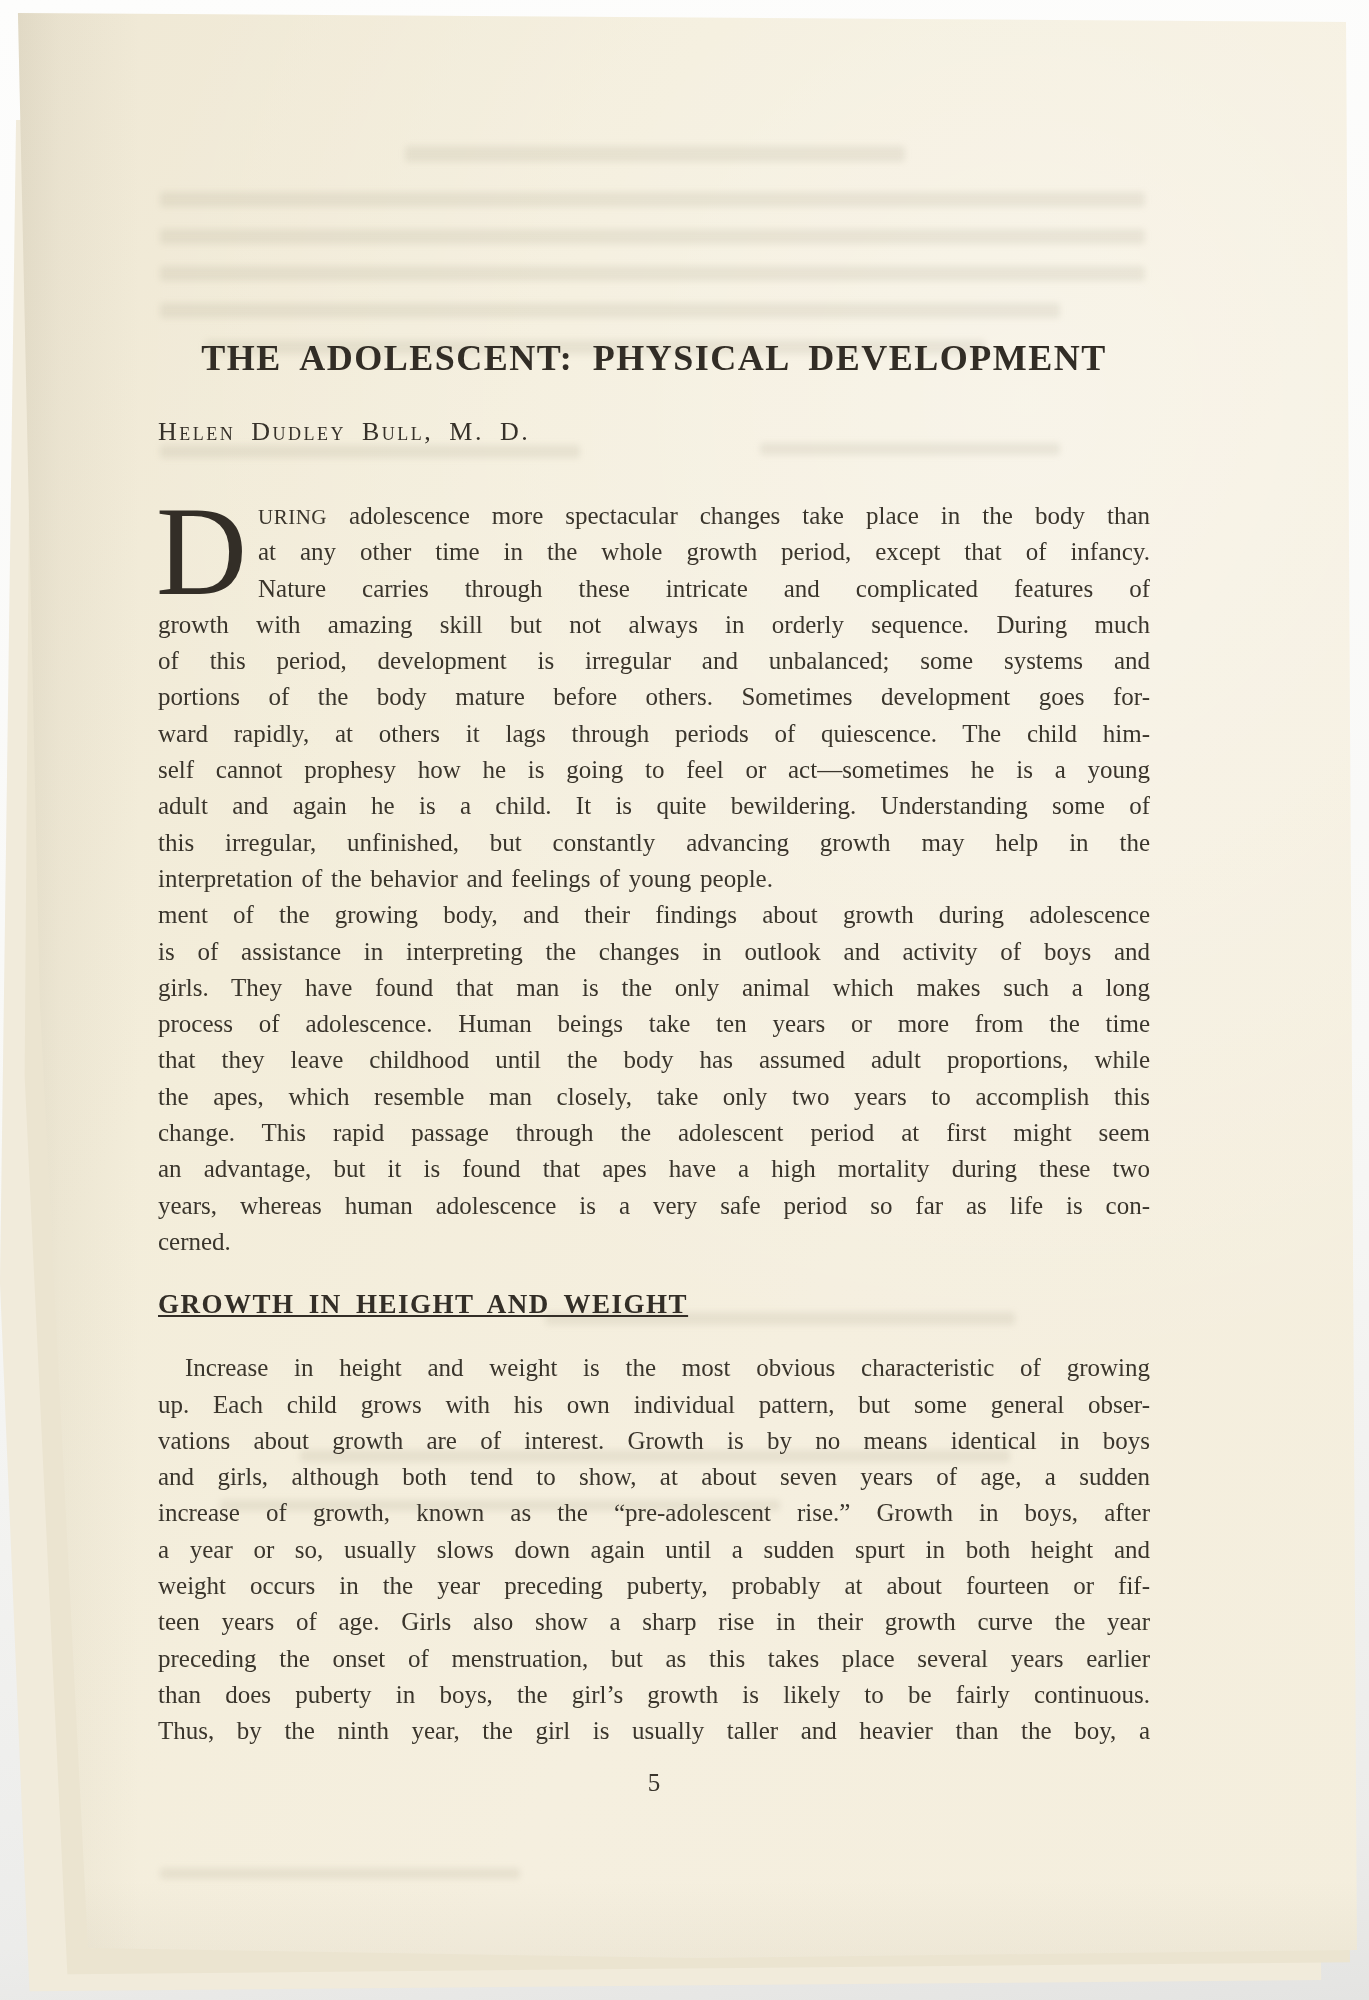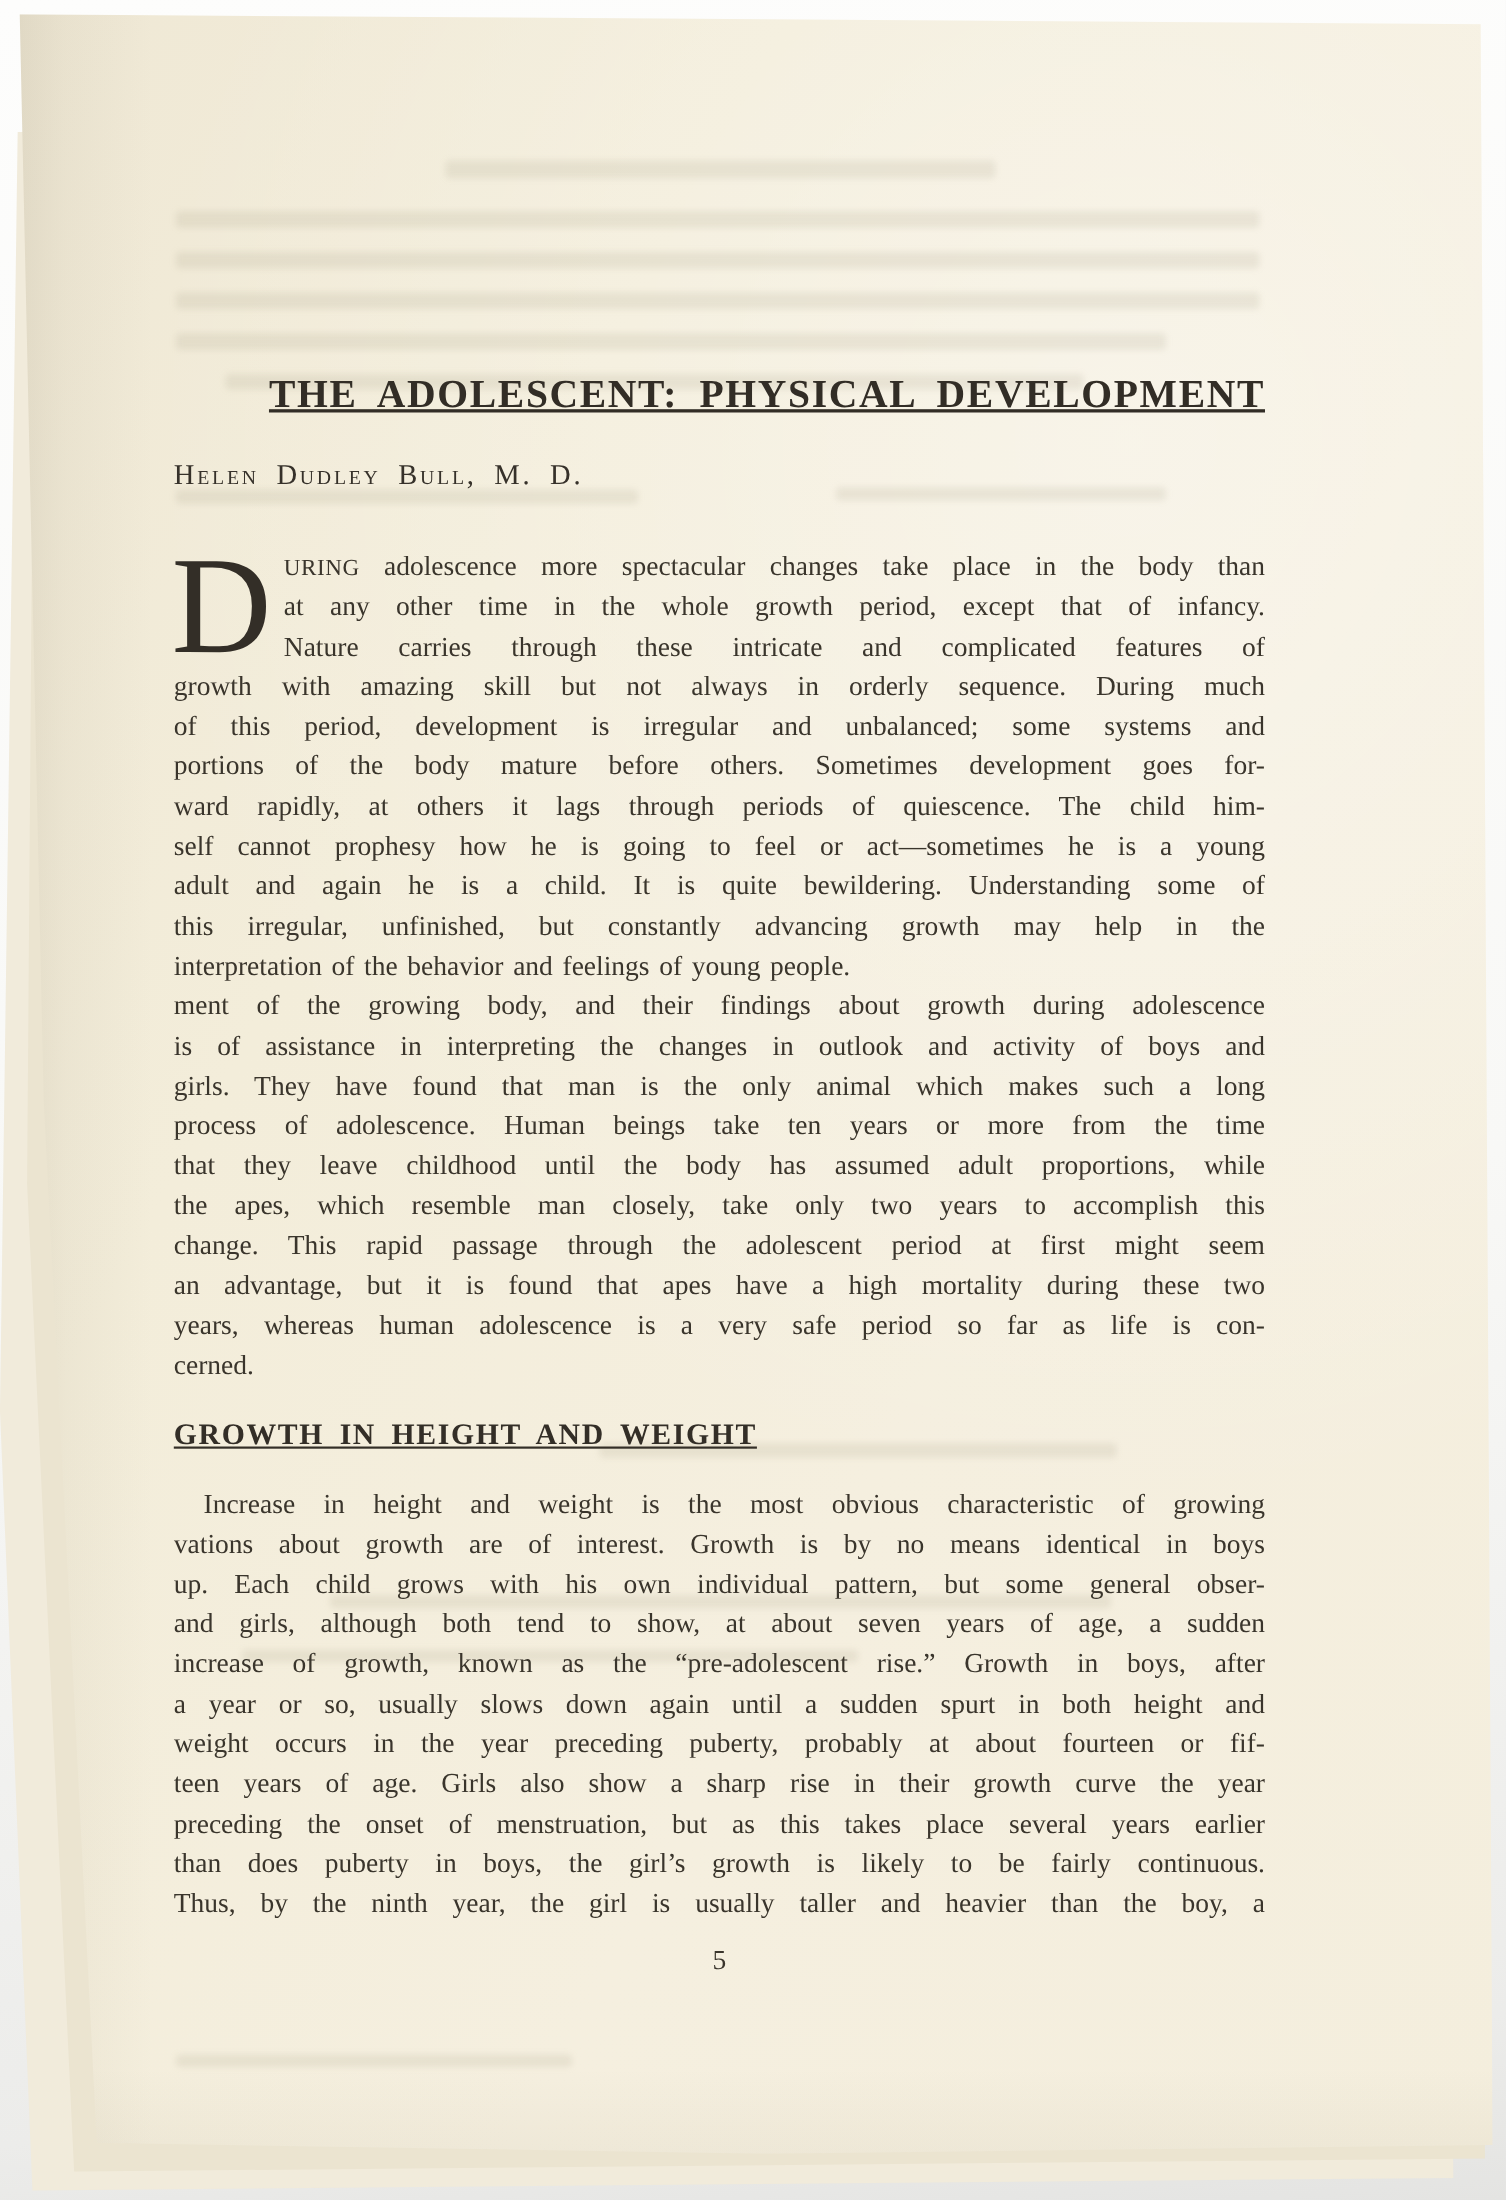--- a/index.html
+++ b/index.html
@@ -35,21 +35,21 @@
       linear-gradient(0deg, rgba(110,98,70,0.08) 0%, rgba(110,98,70,0) 6%);
     clip-path:polygon(1.31% 0.65%, 98.32% 1.1%, 99.12% 97.5%, 51% 97.9%, 6.43% 97.4%, 2.9% 50%);
   }
   
   .bleed-layer { position:absolute; z-index:3; left:0; top:0; pointer-events:none; }
   .bleed { position:absolute; background:rgba(148,140,112,0.14); filter:blur(3px); border-radius:4px; }
   
   .content { position:absolute; z-index:4; left:158px; top:0; width:992px; color:#3a352c; }
   .title {
     margin:336px 0 0; font-size:36px; font-weight:700; line-height:44px;
-    letter-spacing:1.5px; word-spacing:9px; text-align:right; color:#322d26; white-space:nowrap;text-decoration:underline;
+    letter-spacing:1.5px; word-spacing:9px; text-align:center; color:#322d26; white-space:nowrap;
   }
   .author {
     margin-top:36px; font-size:26px; line-height:32px; font-variant:small-caps;
     letter-spacing:2.5px; word-spacing:7px; text-align:left; color:#36312a;
   }
   .paras.intro { margin-top:50px; }
   .paragraph { position:relative; }
   .bline {
     font-size:25px; line-height:36.3px; height:36.3px; overflow:hidden;
     word-spacing:2.5px; color:#3a352c;
@@ -120,22 +120,22 @@
           <div class="bline just">change. This rapid passage through the adolescent period at first might seem</div>
           <div class="bline just">an advantage, but it is found that apes have a high mortality during these two</div>
           <div class="bline just">years, whereas human adolescence is a very safe period so far as life is con-</div>
           <div class="bline">cerned.</div>
         </div>
       </div>
     <h2 class="heading">GROWTH IN HEIGHT AND WEIGHT</h2>
     <div class="paras section">
         <div class="paragraph">
           <div class="bline fl-indent just">Increase in height and weight is the most obvious characteristic of growing</div>
+          <div class="bline just">up. Each child grows with his own individual pattern, but some general obser-</div>
           <div class="bline just">vations about growth are of interest. Growth is by no means identical in boys</div>
-          <div class="bline just">up. Each child grows with his own individual pattern, but some general obser-</div>
           <div class="bline just">and girls, although both tend to show, at about seven years of age, a sudden</div>
           <div class="bline just">increase of growth, known as the “pre-adolescent rise.” Growth in boys, after</div>
           <div class="bline just">a year or so, usually slows down again until a sudden spurt in both height and</div>
           <div class="bline just">weight occurs in the year preceding puberty, probably at about fourteen or fif-</div>
           <div class="bline just">teen years of age. Girls also show a sharp rise in their growth curve the year</div>
           <div class="bline just">preceding the onset of menstruation, but as this takes place several years earlier</div>
           <div class="bline just">than does puberty in boys, the girl’s growth is likely to be fairly continuous.</div>
           <div class="bline just">Thus, by the ninth year, the girl is usually taller and heavier than the boy, a</div>
         </div>
       </div>

